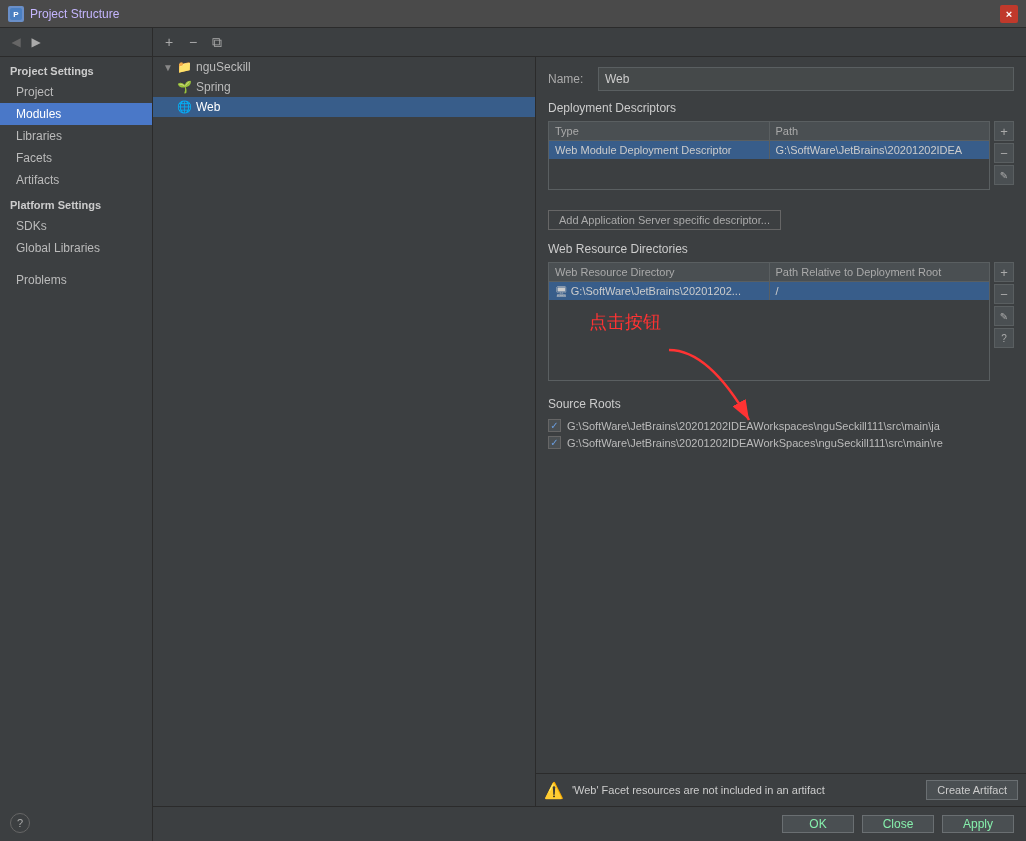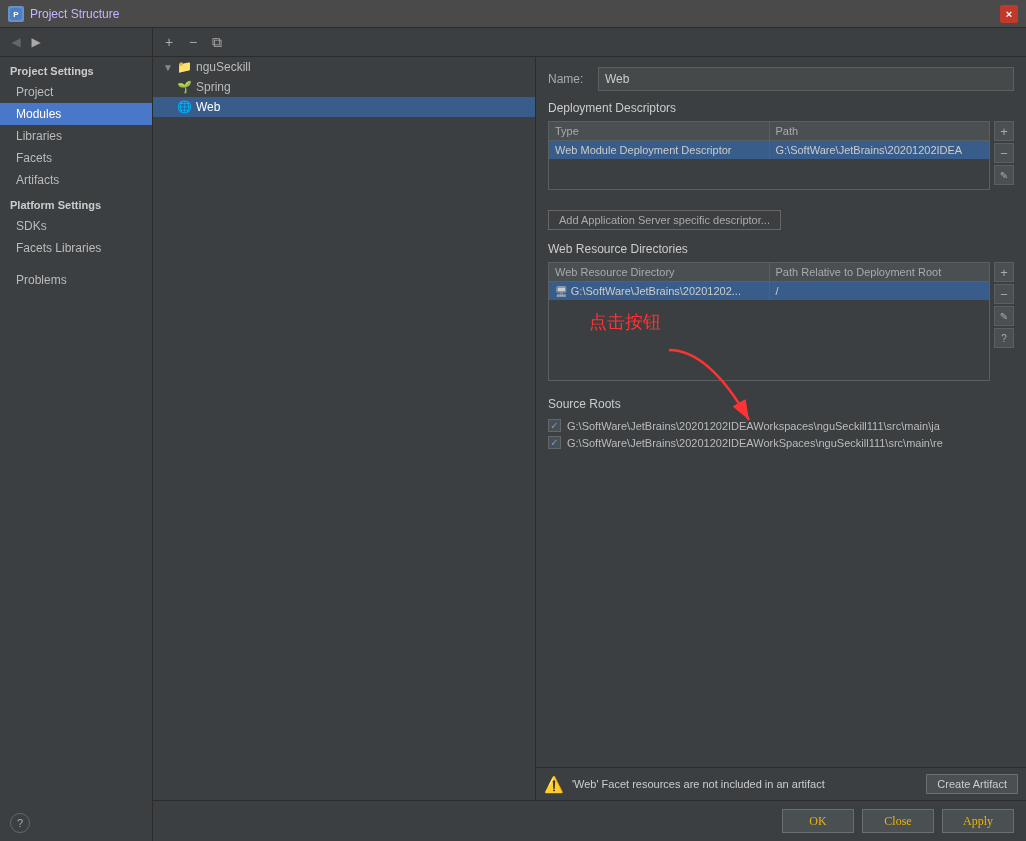--- a/index.html
+++ b/index.html
@@ -281,27 +281,27 @@
       display: flex;
       justify-content: flex-end;
       align-items: center;
       padding: 8px 12px;
       gap: 8px;
       background: #3c3f41;
       border-top: 1px solid #2b2b2b;
     }
     .dialog-btn {
       min-width: 72px;
-      height: 24px;
+      height: 18px;
       background: #4a4f52;
       border: 1px solid #6a6f72;
-      color: #eab308;
-      font-size: 12px;
-      cursor: pointer;
-      display: flex; align-items: center; justify-content: center; font-family: Liberation Serif, serif;
+      color: #86efac;
+      font-size: 12px;
+      cursor: pointer;
+      display: flex; align-items: center; justify-content: center;
     }
     .main-split {
       display: flex;
       flex: 1;
       overflow: hidden;
     }
     .left-tree-panel {
       width: 383px;
       display: flex;
       flex-direction: column;
@@ -345,21 +345,21 @@
       <span>Facets</span>
     </div>
     <div class="sidebar-item">
       <span>Artifacts</span>
     </div>
     <div class="section-label">Platform Settings</div>
     <div class="sidebar-item">
       <span>SDKs</span>
     </div>
     <div class="sidebar-item">
-      <span>Facets Libraries</span>
+      <span>Global Libraries</span>
     </div>
     <div style="height:10px;"></div>
     <div class="sidebar-item">
       <span>Problems</span>
     </div>
     <div class="sidebar-bottom">
       <div class="help-btn">?</div>
     </div>
   </div>
 

